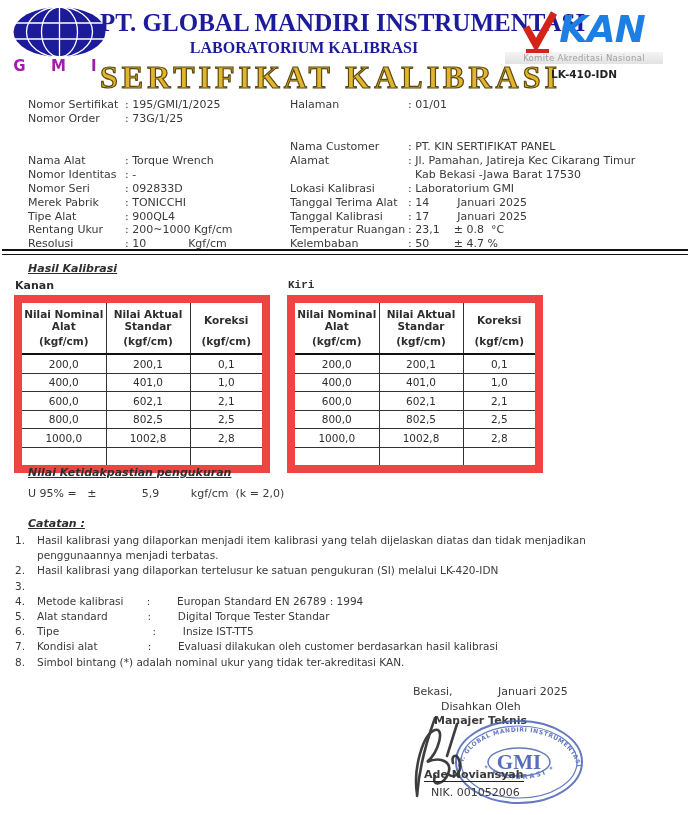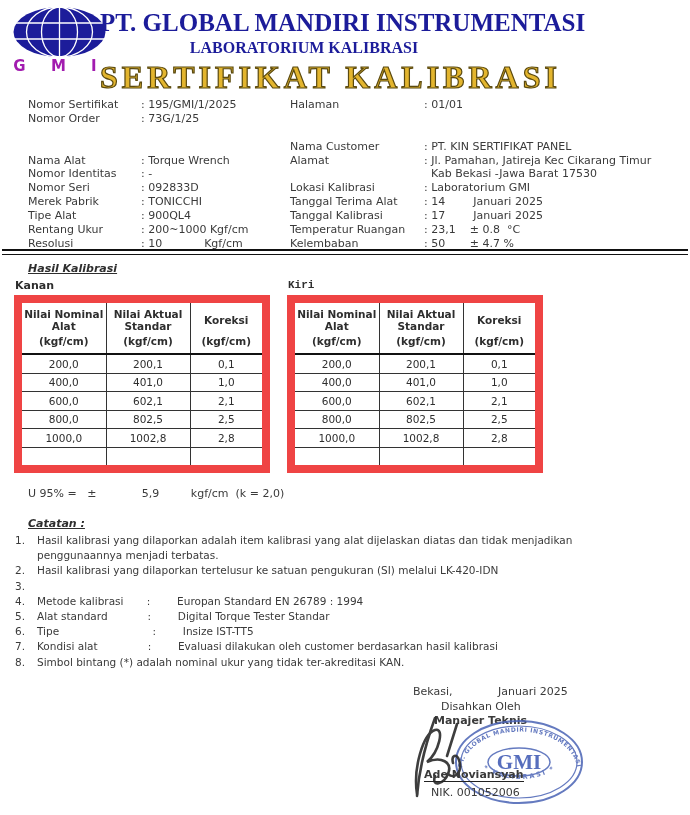--- a/index.html
+++ b/index.html
@@ -23,21 +23,21 @@
   .kan-word{font-size:37px;font-weight:bold;font-style:italic;color:#1d7fe3;
             letter-spacing:-1px;line-height:40px;font-family:"DejaVu Sans",sans-serif;}
   .kan-caption{font-size:8.5px;color:#a0a0a0;margin-top:-2px;letter-spacing:.3px;
                background:linear-gradient(#f4f4f4,#e2e2e2);padding:1px 0;}
   .kan-code{font-size:10.5px;font-weight:bold;color:#222;margin-top:4px;}
 
   
   .metacol{position:absolute;top:98px;font-size:11px;}
   .metacol.left{left:28px;width:260px;}
   .metacol.right{left:290px;width:390px;}
-  .mrow{height:13.9px;display:flex;align-items:flex-start;gap:16px;}
+  .mrow{height:13.9px;display:flex;align-items:center;}
   .mlbl{flex:0 0 auto;}
   .left .mlbl{width:97px;}
   .right .mlbl{width:118px;}
   .mval{white-space:pre;}
   .dblrule{position:absolute;left:2px;top:249px;width:686px;height:3px;
            border-top:2.5px solid #111;border-bottom:1.5px solid #111;}
 
   
   .sechead{position:absolute;font-size:11px;font-weight:bold;font-style:italic;
            text-decoration:underline;color:#2e2e2e;}
@@ -76,20 +76,31 @@
     <line x1="47.5" y1="1" x2="47.5" y2="51" stroke="#fff" stroke-width="1.3"></line>
     <line x1="4" y1="17" x2="91" y2="17" stroke="#fff" stroke-width="1.3"></line>
     <line x1="3" y1="33" x2="92" y2="33" stroke="#fff" stroke-width="1.3"></line>
   </svg>
   <div class="gmi-letters">G M I</div>
 
   <div class="company">PT. GLOBAL MANDIRI INSTRUMENTASI</div>
   <div class="subtitle">LABORATORIUM KALIBRASI</div>
   <div class="doctitle">SERTIFIKAT KALIBRASI</div>
 
+  <div class="kan">
+    <div class="kan-row">
+      <svg width="34" height="44" viewBox="0 0 34 44">
+        <path d="M3 17 L13 35 L31 3" stroke="#d42417" stroke-width="7" fill="none"></path>
+        <line x1="3" y1="41" x2="26" y2="41" stroke="#d42417" stroke-width="4"></line>
+      </svg>
+      <span class="kan-word">KAN</span>
+    </div>
+    <div class="kan-caption">Komite Akreditasi Nasional</div>
+    <div class="kan-code">LK-410-IDN</div>
+  </div>
 
   <div class="metacol left">
     <div class="mrow">
         <span class="mlbl">Nomor Sertifikat</span>
         <span class="mval">: 195/GMI/1/2025</span>
       </div>
     <div class="mrow">
         <span class="mlbl">Nomor Order</span>
         <span class="mval">: 73G/1/25</span>
       </div>
@@ -289,27 +300,28 @@
           <td>2,8</td>
         </tr>
       <tr>
           <td></td>
           <td></td>
           <td></td>
         </tr>
     </tbody>
   </table>
 
+  <div class="sechead" style="left:28px;top:466px;">Nilai Ketidakpastian pengukuran</div>
   <div class="uline">U 95% =   ±             5,9         kgf/cm  (k = 2,0)</div>
 
   <div class="sechead" style="left:28px;top:517px;">Catatan :</div>
   <div class="notes">
     <div class="note">
         <span class="note-n">1.</span>
-        <span class="note-text">Hasil kalibrasi yang dilaporkan adalah item kalibrasi yang alat dijelaskan diatas dan tidak menjadikan
+        <span class="note-text">Hasil kalibrasi yang dilaporkan menjadi item kalibrasi yang telah dijelaskan diatas dan tidak menjadikan
 penggunaannya menjadi terbatas.</span>
       </div>
     <div class="note">
         <span class="note-n">2.</span>
         <span class="note-text">Hasil kalibrasi yang dilaporkan tertelusur ke satuan pengukuran (SI) melalui LK-420-IDN</span>
       </div>
     <div class="note">
         <span class="note-n">3.</span>
       </div>
     <div class="note">

